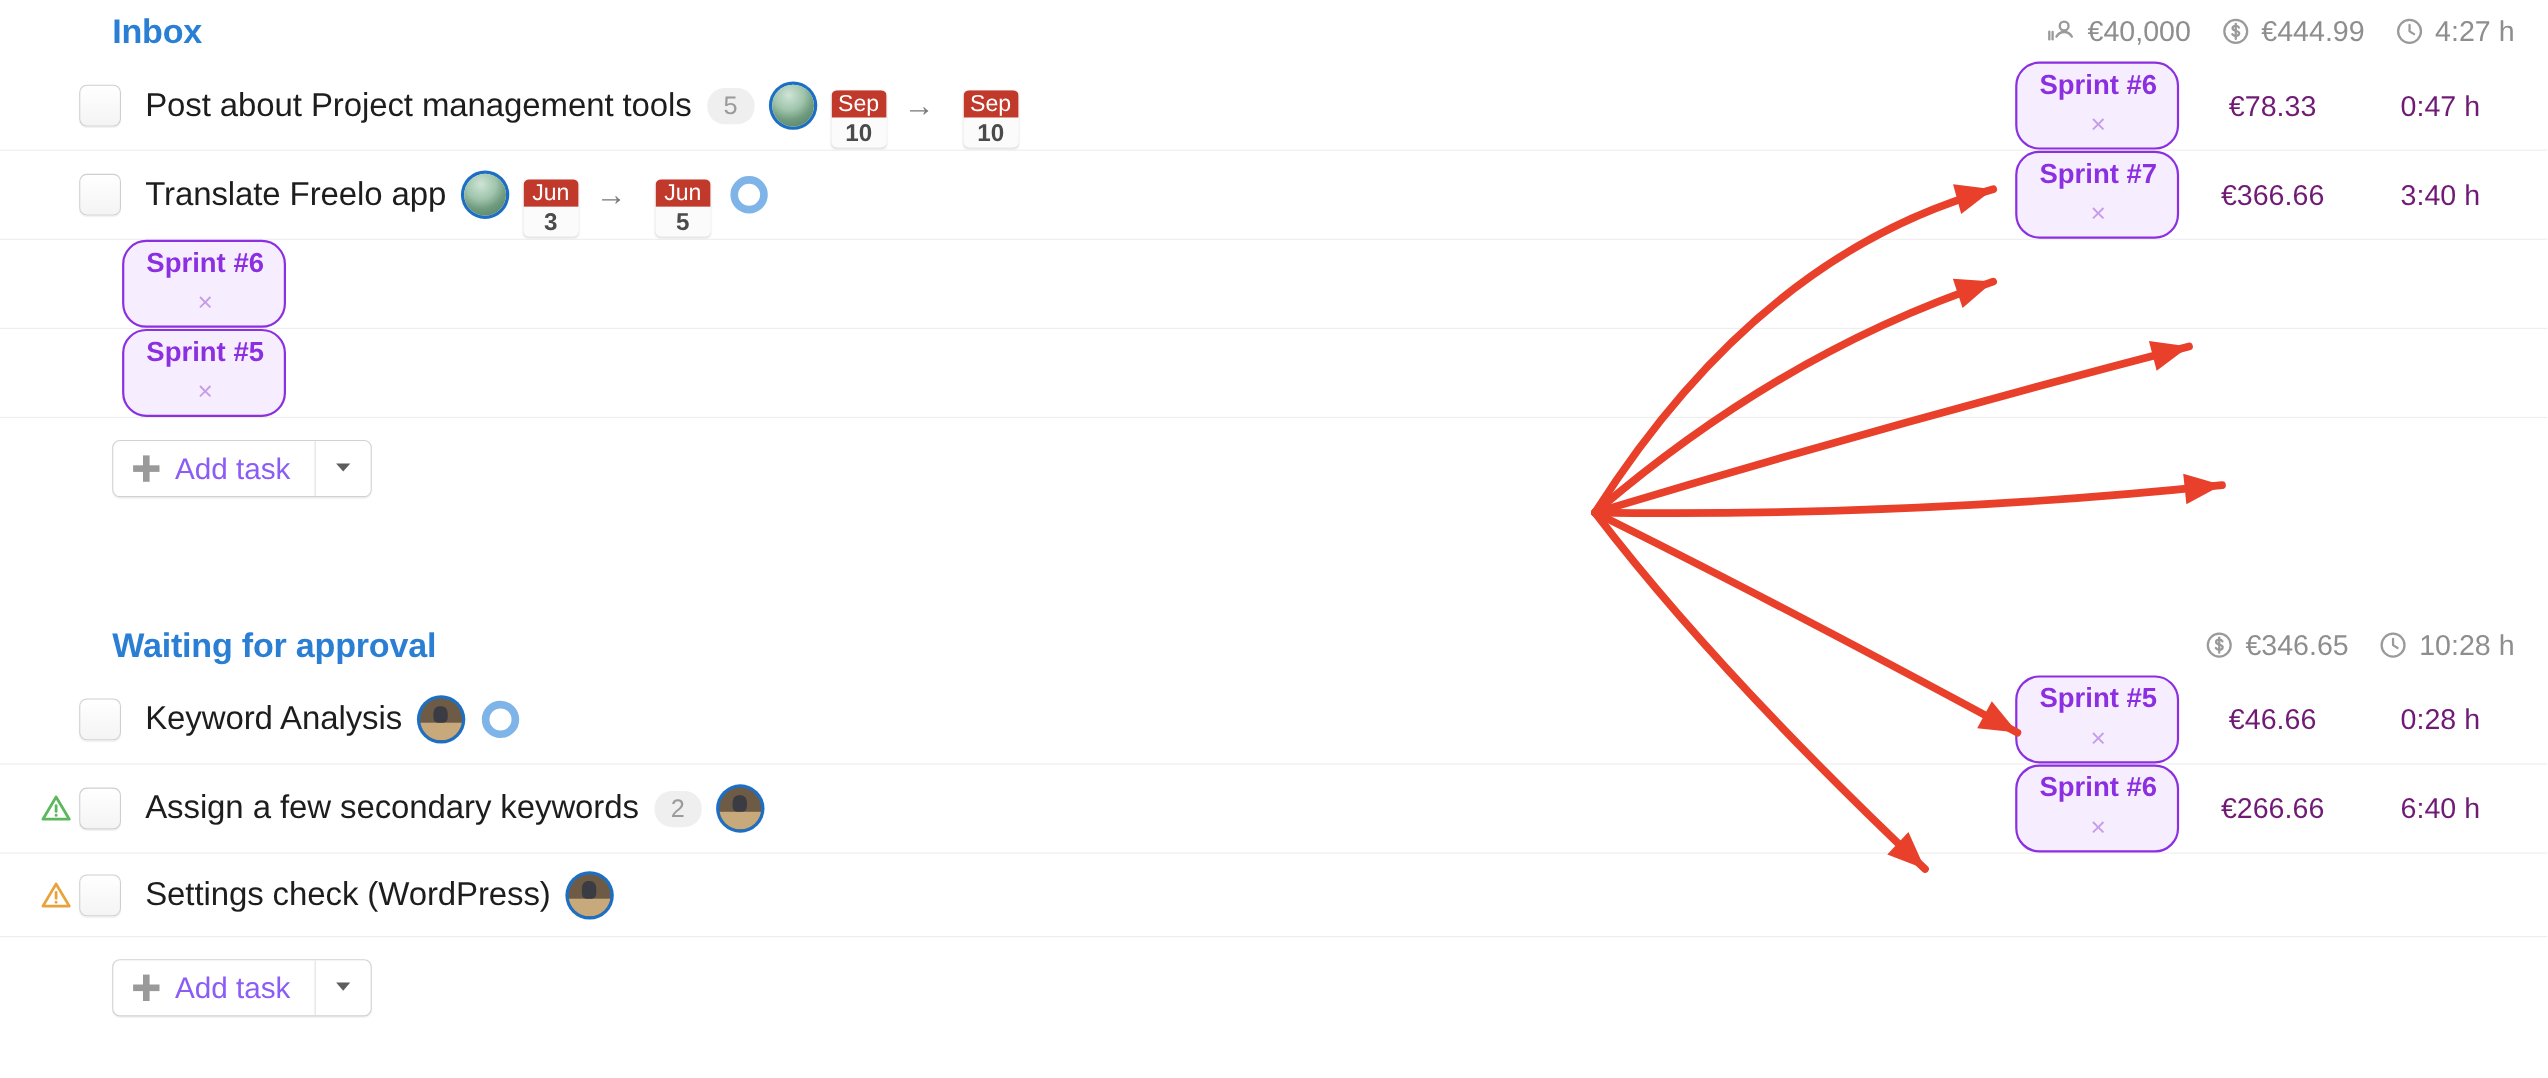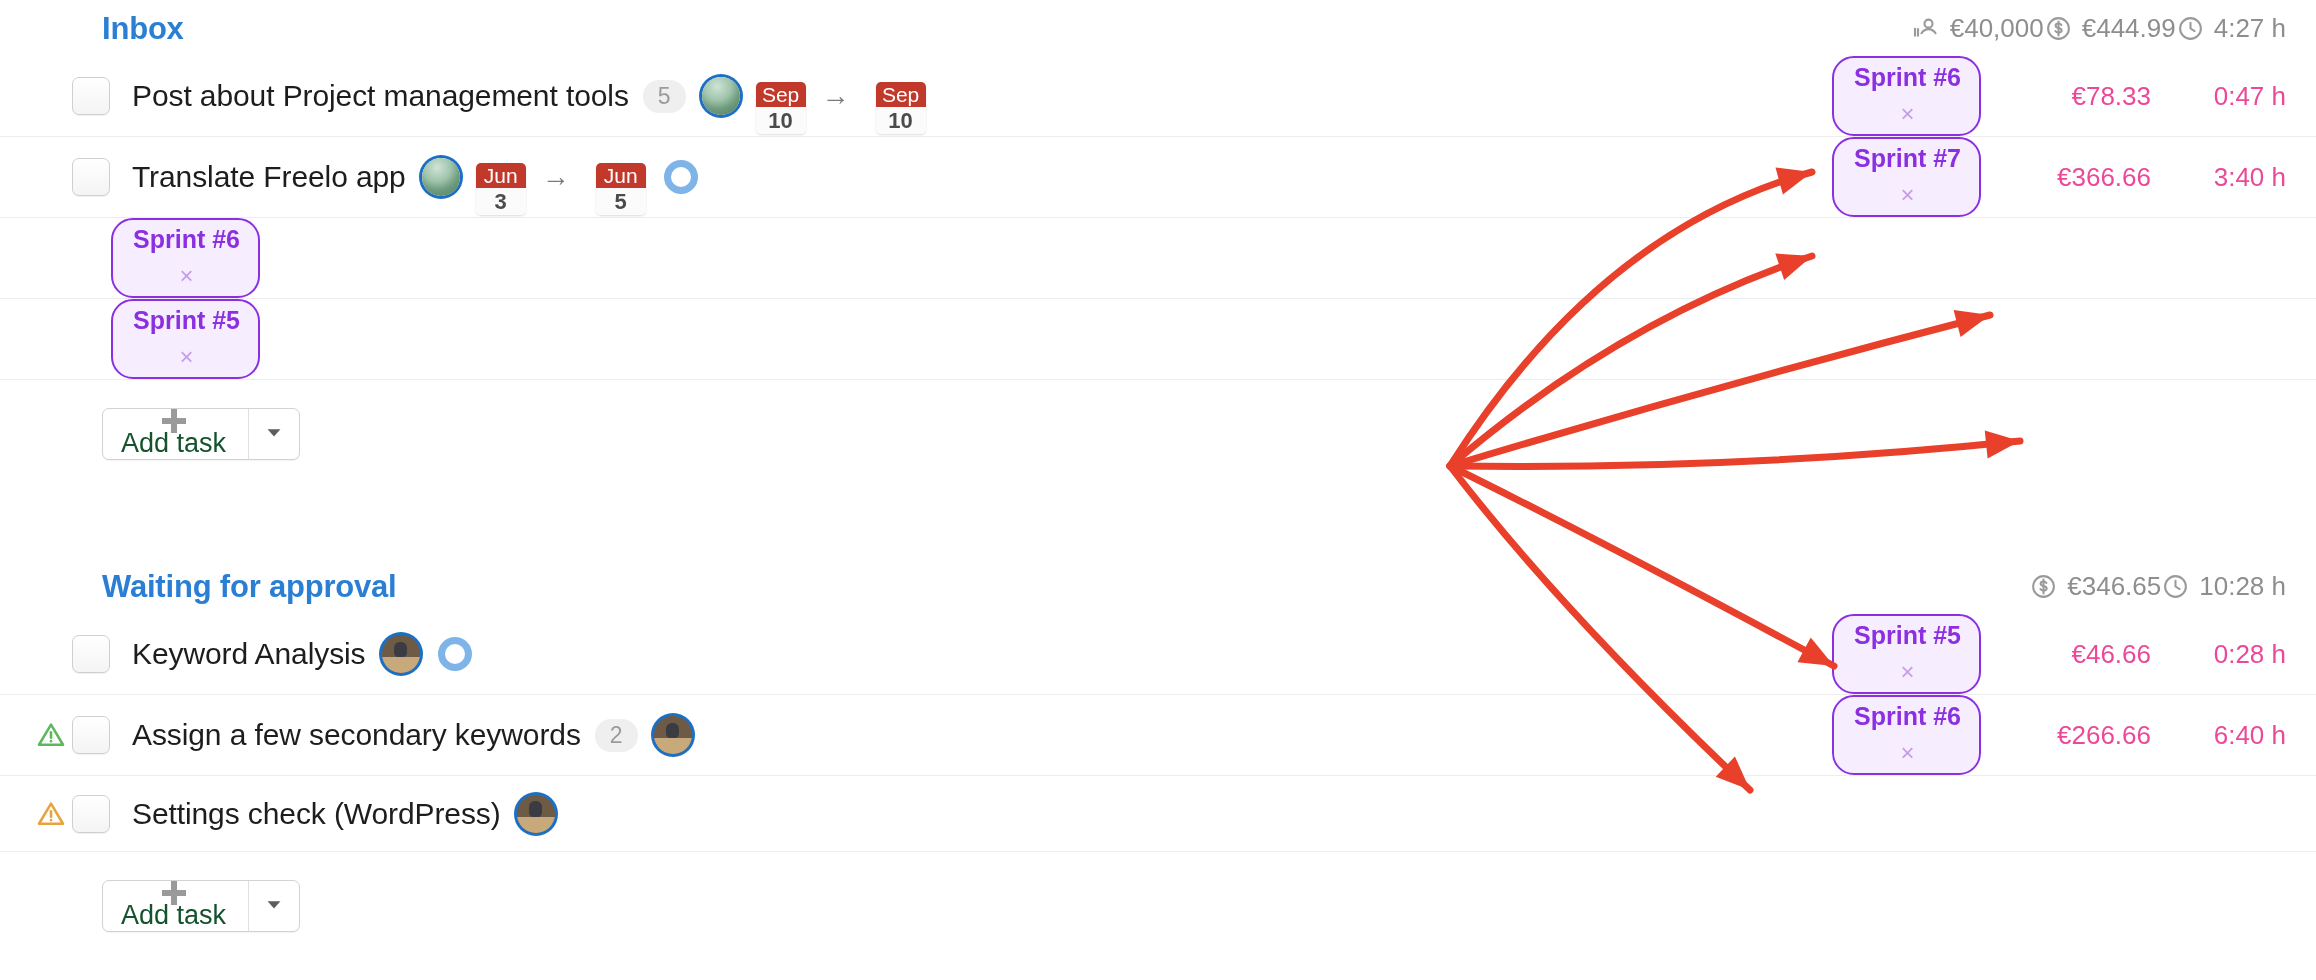--- a/index.html
+++ b/index.html
@@ -28,20 +28,21 @@
   .section-title {
     color: #2a7fd4;
     font-size: 31px;
     font-weight: bold;
     letter-spacing: -0.2px;
     line-height: 1;
   }
   .section-stats {
     display: flex;
     align-items: center;
+    gap: 26px;
     color: #9a9a9a;
     font-size: 26px;
   }
   .stat { display: flex; align-items: center; gap: 9px; white-space: nowrap; }
   .stat-val { color: #8e8e8e; font-size: 26px; }
 
   
   .row {
     position: relative;
     display: flex;
@@ -195,23 +196,23 @@
     white-space: nowrap;
     flex-direction: column;
   }
   .sprint-tag .x {
     color: #c79ce8;
     font-size: 24px;
     font-weight: normal;
     line-height: 1;
   }
   .money, .time {
-    color: #ec4899;
+    color: #701a75;
     font-size: 26px;
-    text-align: right;
+    text-align: center;
     white-space: nowrap;
   }
   .money { width: 170px; }
   .time { width: 135px; }
   .tagcell { width: 260px; display: flex; justify-content: flex-end; }
 
   
   .addtask-wrap { padding: 20px 0 0 102px; height: 86px; }
   .addtask {
     display: inline-flex;
@@ -222,22 +223,21 @@
     box-shadow: 0 1px 1px rgba(0,0,0,0.05);
     overflow: hidden;
     height: 52px;
   }
   .addtask .main {
     display: inline-flex;
     align-items: center;
     gap: 14px;
     padding: 0 22px 0 18px;
     font-size: 27px;
-    color: #14532d;
-    flex-direction: column;
+    color: #8b5cf6;
   }
   .addtask .divider { width: 1px; background: #e0e0e0; }
   .addtask .caret {
     display: inline-flex;
     align-items: center;
     justify-content: center;
     width: 50px;
   }
   .plus-icon { display:inline-block; width: 24px; height: 24px; position: relative; }
   .plus-icon::before, .plus-icon::after {

